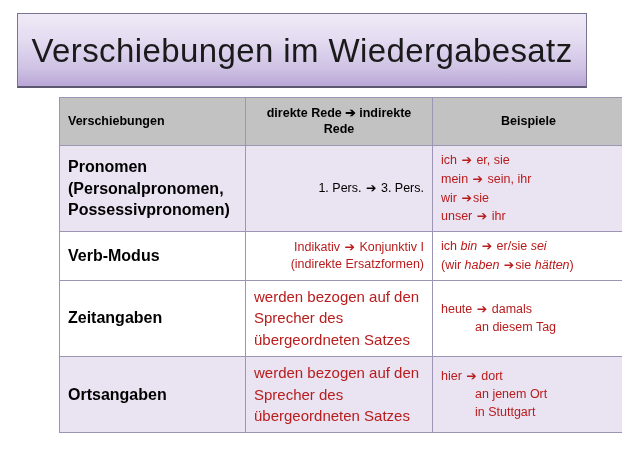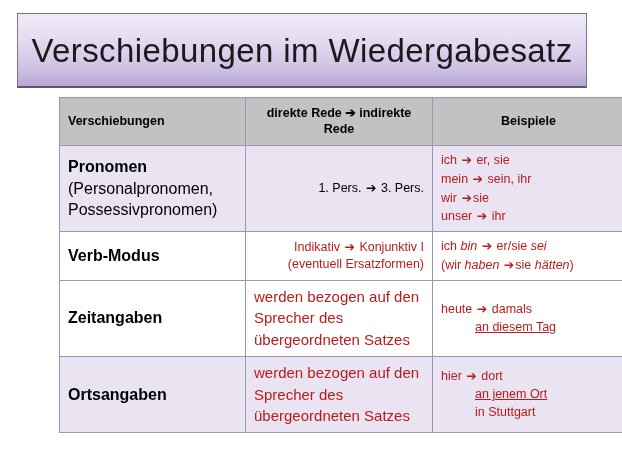--- a/index.html
+++ b/index.html
@@ -76,33 +76,33 @@
 
   
   .label-cell {
     font-size: 16px;
     color: #000000;
     line-height: 1.35;
     text-align: left;
     padding-left: 10px;
   }
   .label-cell .lbl-main { font-weight: bold; display: block; }
-  .label-cell .lbl-sub  { font-weight: normal; display: block; }
+  .label-cell .lbl-sub  { font-weight: bold; display: block; }
 
   
   .cell {
     font-size: 12.5px;
     line-height: 1.42;
     color: #000000;
   }
   .cell.center { text-align: right; }
   .cell.left   { text-align: left; }
   .green { color: #b91c1c; }
   .small { font-size: 15px; line-height: 1.45; }
-  .indent1 { padding-left: 34px; display: block; text-decoration: underline; }
+  .indent1 { padding-left: 34px; display: block; }
   .indent2 { padding-left: 34px; display: block; }
   em.it { font-style: italic; }
   .arrow {
     font-family: "DejaVu Sans", sans-serif;
     font-weight: bold;
     font-size: 12.5px;
     padding: 0 1px;
   }
   .line { display: block; }
   .nowrap { white-space: nowrap; }
@@ -144,21 +144,21 @@
         <span class="line">unser <span class="arrow">➔</span> ihr</span>
       </td>
     </tr>
 
     <tr class="row-white">
       <td class="label-cell">
         <span class="lbl-main">Verb-Modus</span>
       </td>
       <td class="cell center green">
         <span class="line">Indikativ <span class="arrow">➔</span> Konjunktiv I</span>
-        <span class="line">(eventuell Ersatzformen)</span>
+        <span class="line">(indirekte Ersatzformen)</span>
       </td>
       <td class="cell left green">
         <span class="line">ich <em class="it">bin</em> <span class="arrow">➔</span> er/sie <em class="it">sei</em></span>
         <span class="line">(wir <em class="it">haben</em> <span class="arrow">➔</span>sie <em class="it">hätten</em>)</span>
       </td>
     </tr>
 
 
     <tr class="row-white">
       <td class="label-cell">

